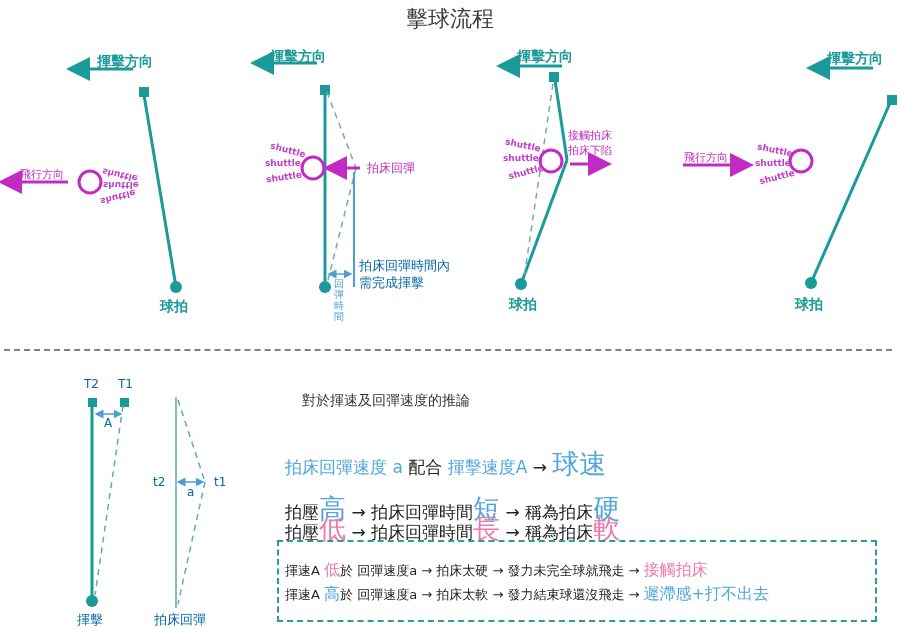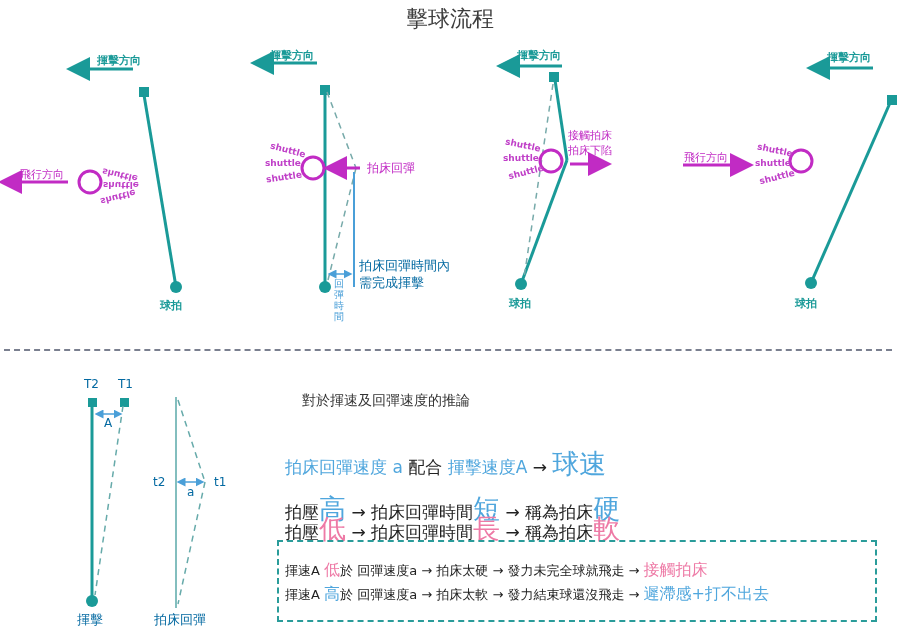--- a/index.html
+++ b/index.html
@@ -6,21 +6,21 @@
     body {
       width: 900px; height: 628px; position: relative; overflow: hidden;
       font-family: "DejaVu Sans", "Liberation Sans", sans-serif;
     }
     .abs { position: absolute; white-space: nowrap; }
     .title {
       left: 0; width: 900px; top: 4px; text-align: center;
       font-size: 22px; color: #3d3d3d;
     }
     svg.diagram { position: absolute; left: 0; top: 0; }
-    .lbl-teal { color: #1a9a98; font-size: 11px; font-weight: bold; }
+    .lbl-teal { color: #1a9a98; font-size: 14px; font-weight: bold; }
     .lbl-magenta { color: #c12bc4; font-size: 11px; font-weight: normal; }
     .lbl-blue { color: #0369a1; font-size: 13px; }
     .shuttle { color: #c040c8; font-size: 9px; font-weight: bold; }
     .divider {
       left: 4px; top: 349px; width: 888px; height: 0;
       border-top: 2px dashed #7a7f8f;
     }
     .h2 { left: 302px; top: 392px; font-size: 14px; color: #333; }
     .line { font-size: 17px; color: #222; }
     .blue { color: #4fa6dd; text-align: right; }

